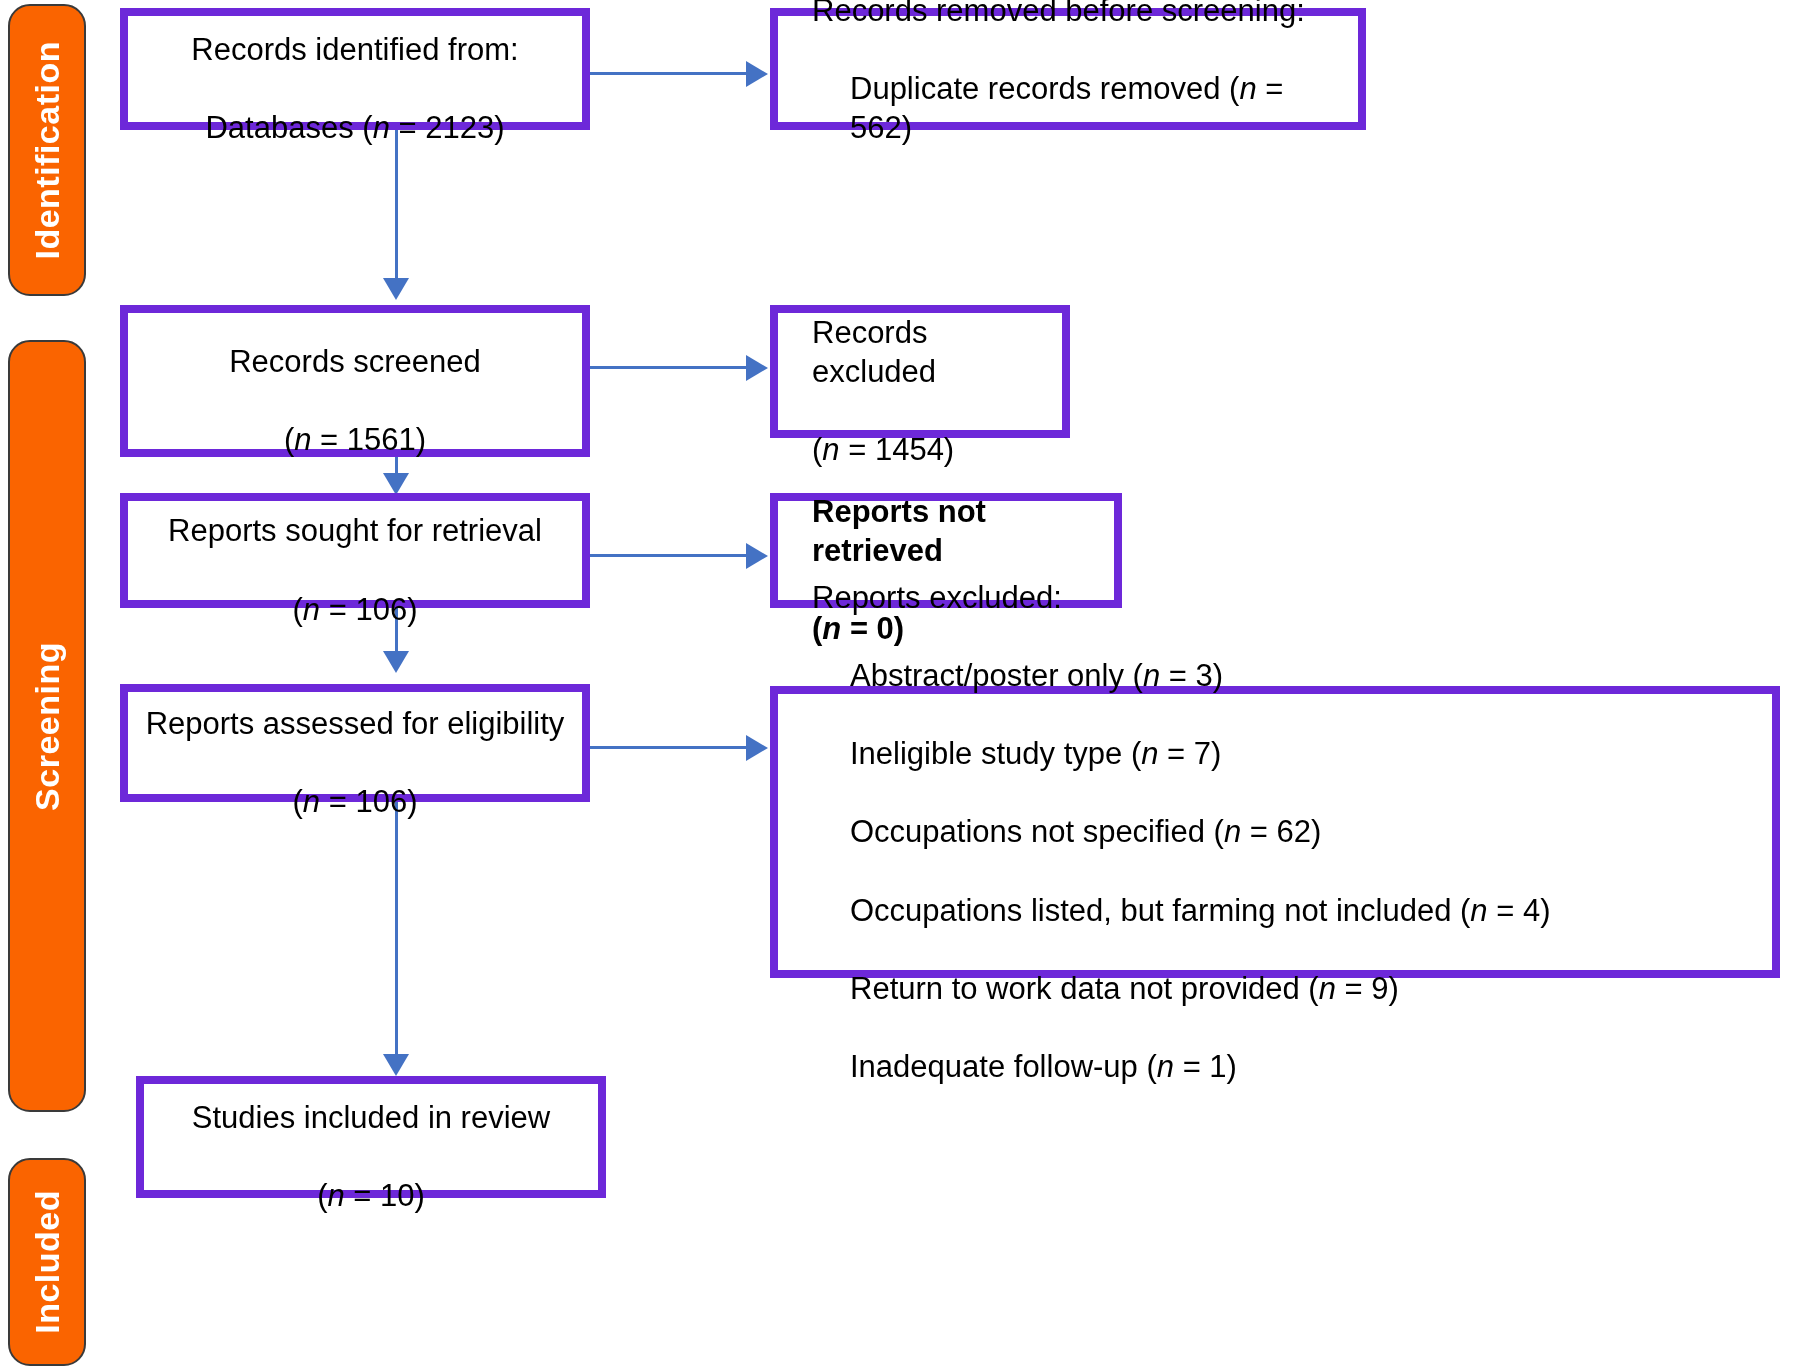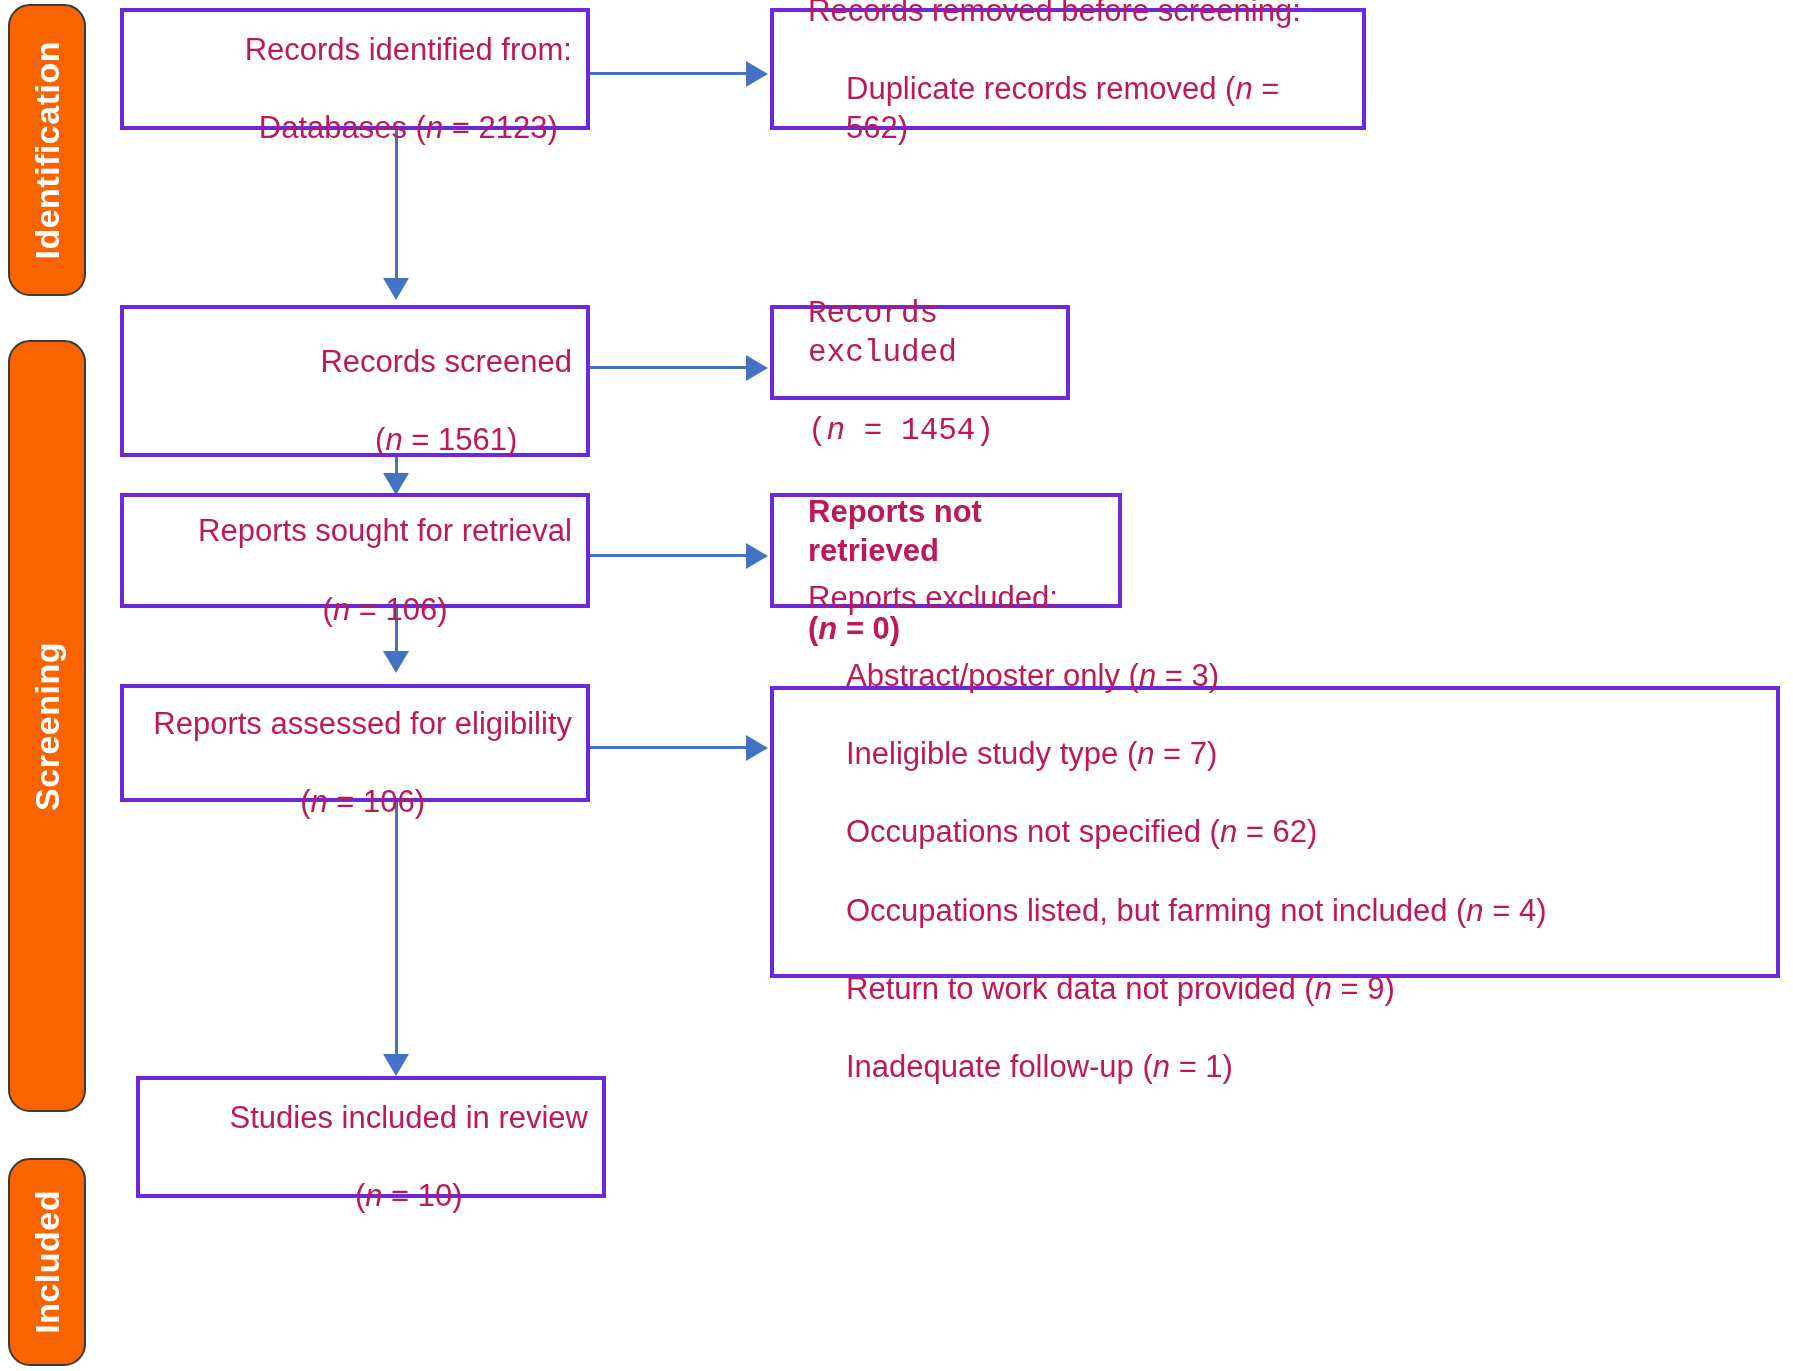--- a/index.html
+++ b/index.html
@@ -36,30 +36,30 @@
     letter-spacing: 0.5px;
     white-space: nowrap;
     writing-mode: vertical-rl;
     transform: rotate(180deg);
   }
 
   
   .pbox {
     position: absolute;
     background: #ffffff;
-    border: 4px solid #6d28d9;
+    border: 8px solid #6d28d9;
     box-sizing: border-box;
     display: flex;
     align-items: center;
     font-size: 31px;
-    color: #be185d;
+    color: #000000;
     line-height: 1.26;
   }
   .pbox.center {
-    justify-content: flex-end;
+    justify-content: center;
     text-align: center;
   }
   .pbox.left {
     justify-content: flex-start;
     text-align: left;
   }
   .pbox .box-text {
     display: block;
     padding: 0 14px;
     white-space: pre-line;
@@ -158,21 +158,21 @@
     </span>
   </div>
 
   <div class="pbox center" style="left:120px; top:305px; width:470px; height:152px;">
     <span class="box-text">
       <span>Records screened</span><br>
       <span><span>(</span><span class="nitalic">n</span><span> = 1561)</span></span>
     </span>
   </div>
 
-  <div class="pbox left" style="left:770px; top:305px; width:300px; height:95px;font-family:Liberation Mono, monospace;">
+  <div class="pbox left" style="left:770px; top:305px; width:300px; height:133px;">
     <span class="box-text">
       <span>Records excluded</span><br>
       <span><span>(</span><span class="nitalic">n</span><span> = 1454)</span></span>
     </span>
   </div>
 
   <div class="pbox center" style="left:120px; top:493px; width:470px; height:115px;">
     <span class="box-text">
       <span>Reports sought for retrieval</span><br>
       <span><span>(</span><span class="nitalic">n</span><span> = 106)</span></span>

